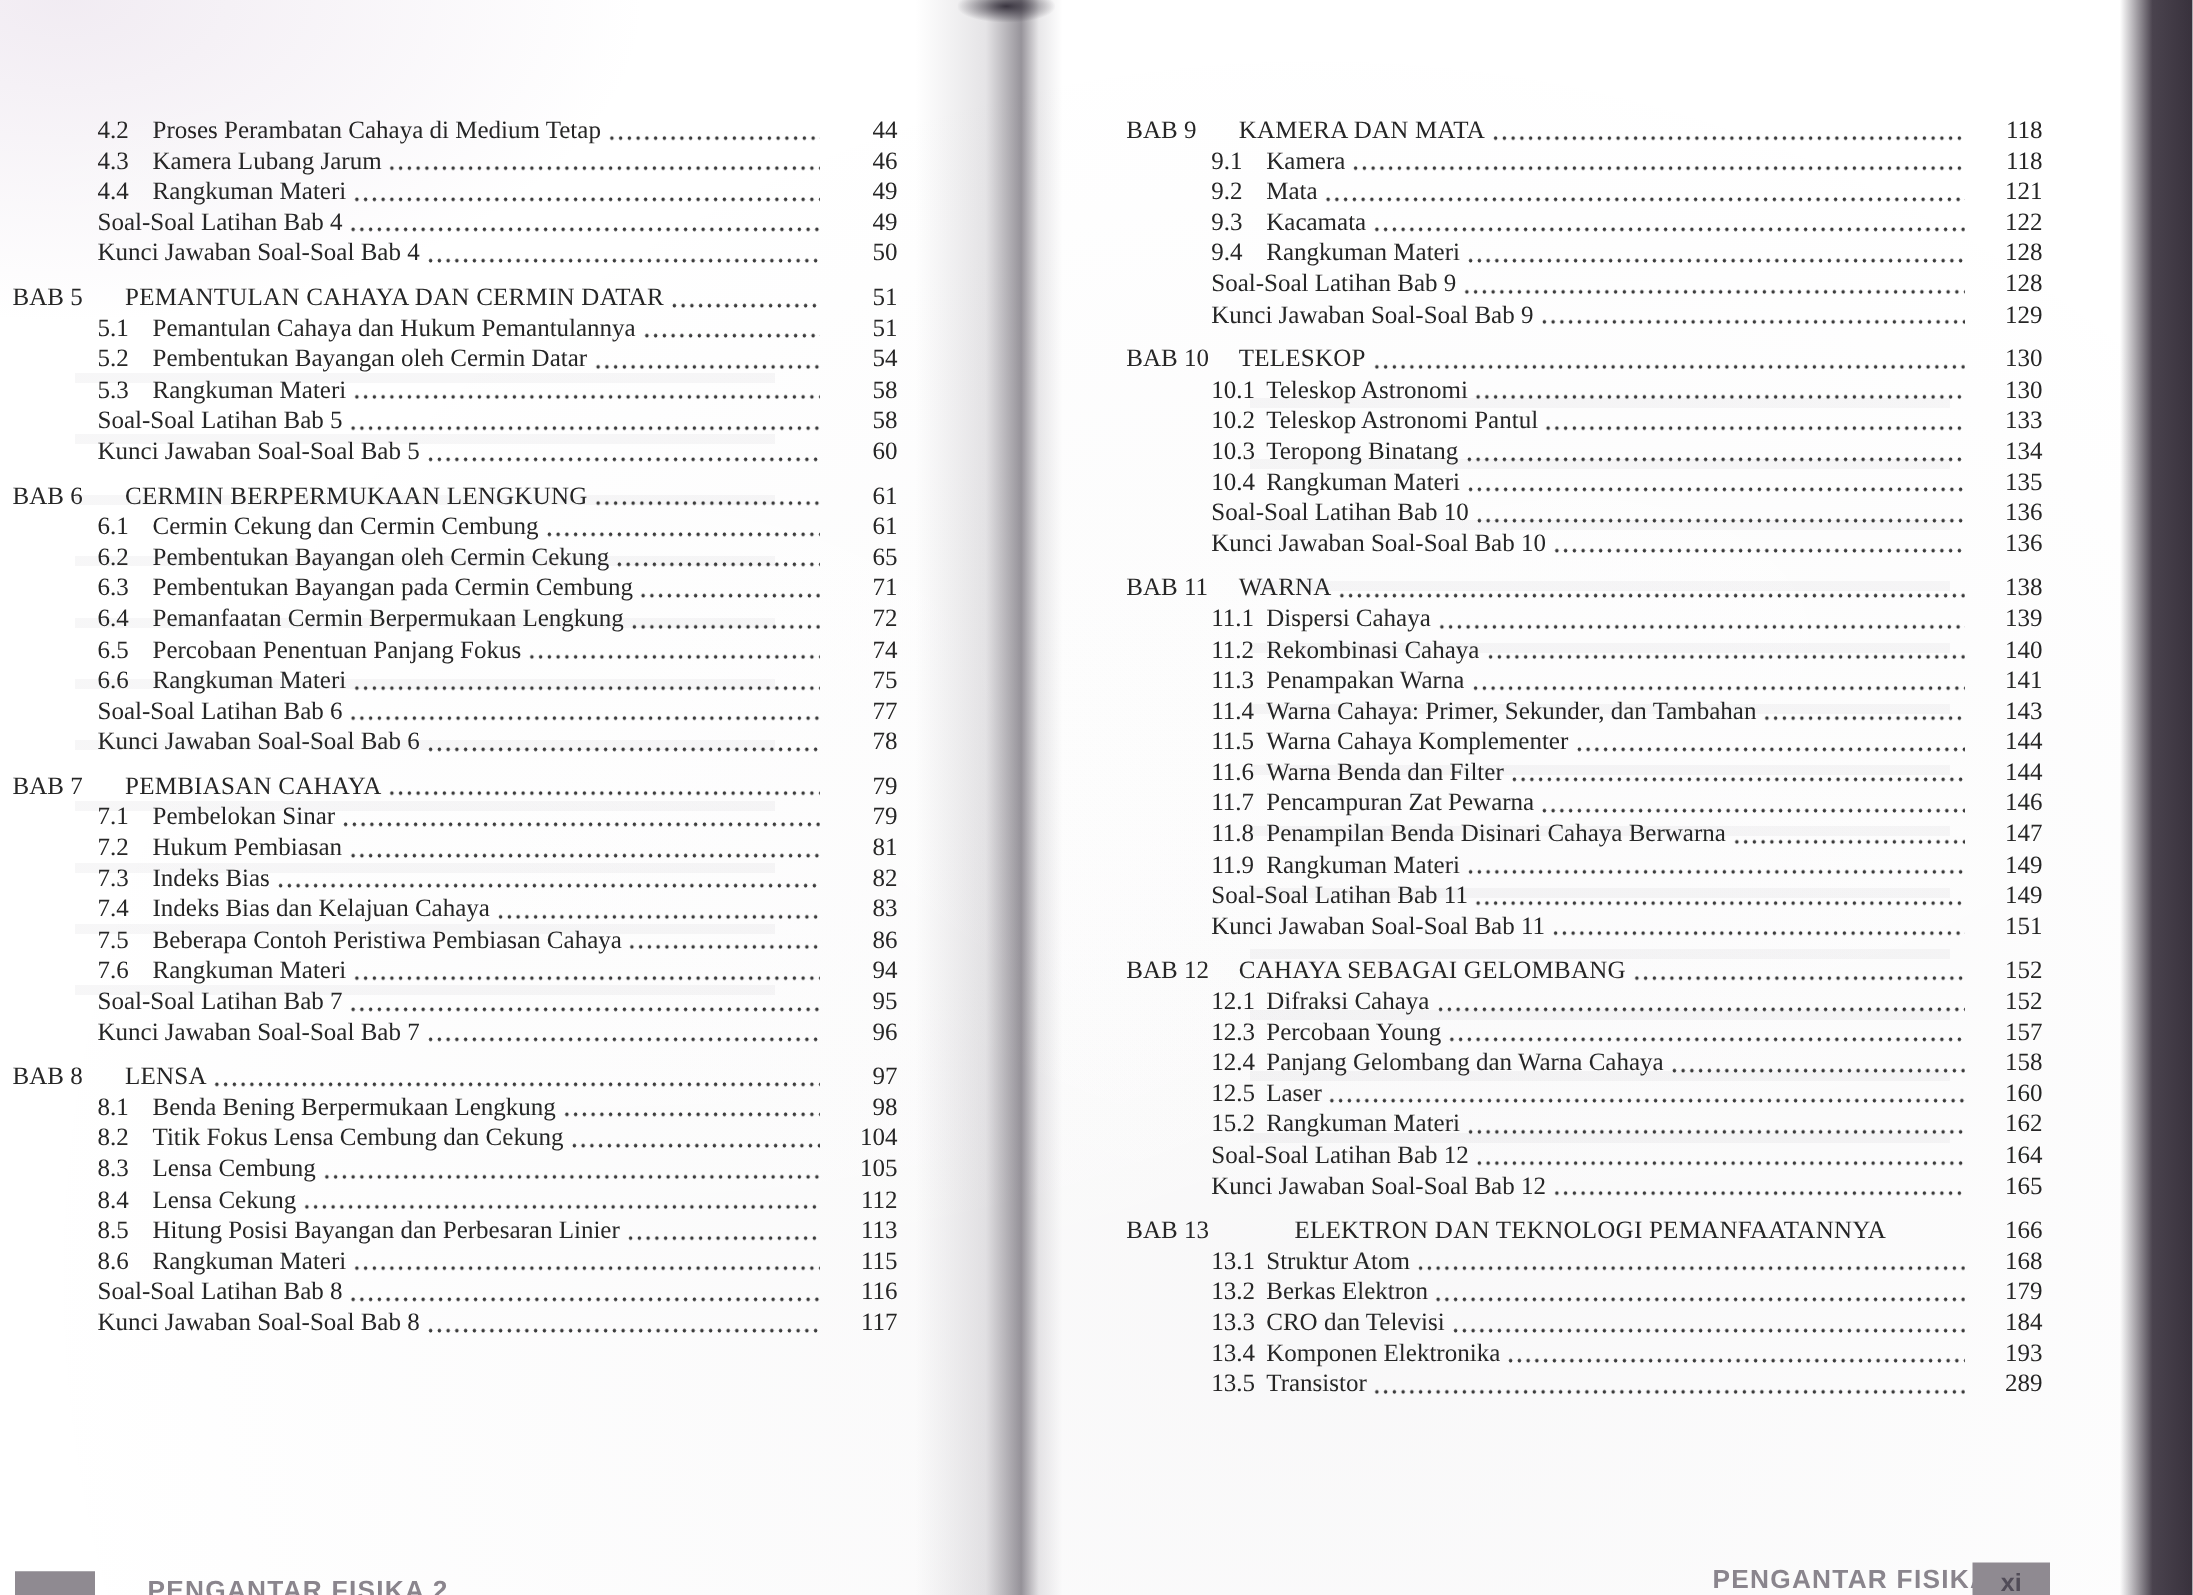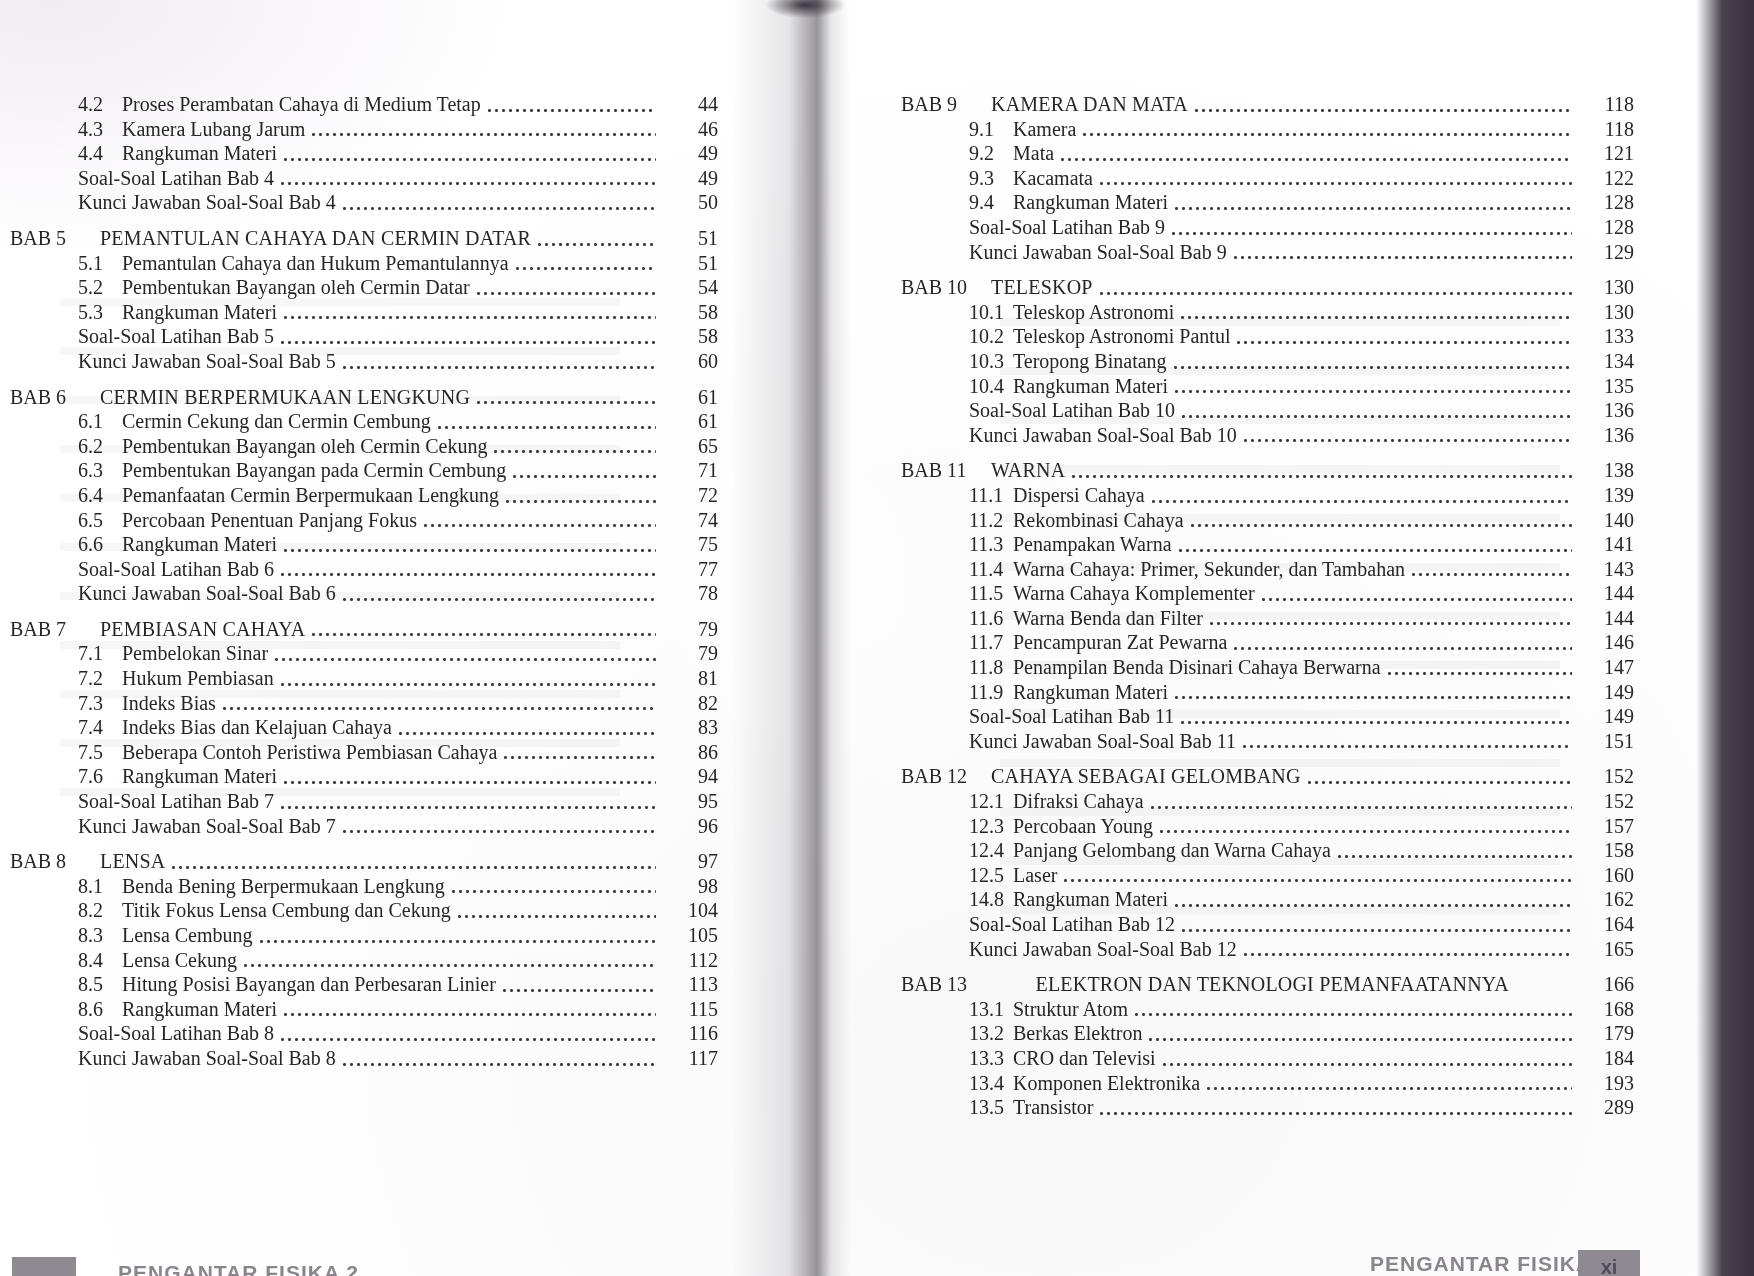--- a/index.html
+++ b/index.html
@@ -494,21 +494,21 @@
         <span class="leader"></span>
         <span class="pg">158</span>
       </div>
       <div class="row section">
         <span class="num">12.5</span>
         <span class="title">Laser</span>
         <span class="leader"></span>
         <span class="pg">160</span>
       </div>
       <div class="row section">
-        <span class="num">14.8</span>
+        <span class="num">15.2</span>
         <span class="title">Rangkuman Materi</span>
         <span class="leader"></span>
         <span class="pg">162</span>
       </div>
       <div class="row plain">
         <span class="title">Soal-Soal Latihan Bab 12</span>
         <span class="leader"></span>
         <span class="pg">164</span>
       </div>
       <div class="row plain">

